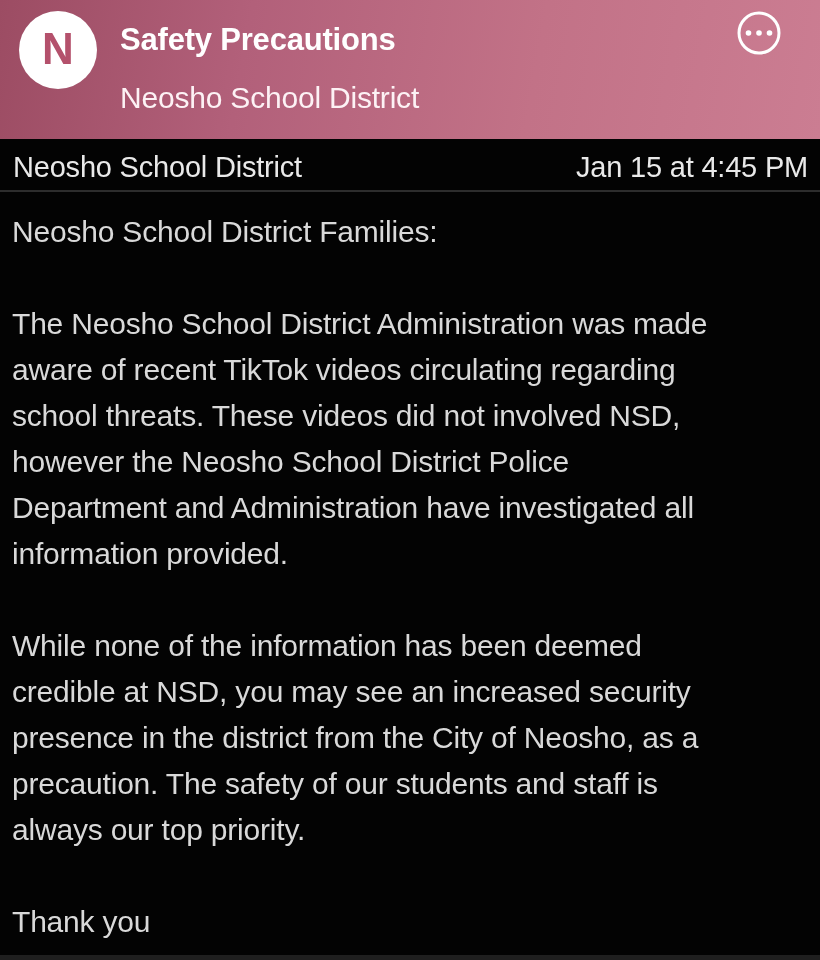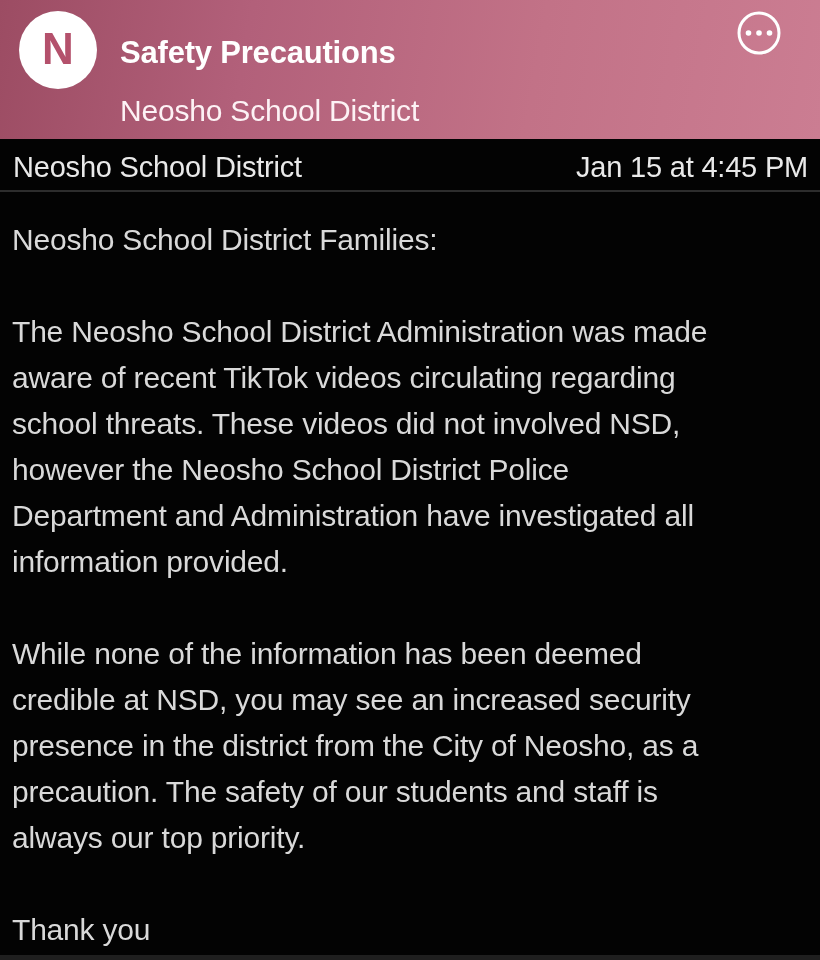--- a/index.html
+++ b/index.html
@@ -25,21 +25,21 @@
     background: #ffffff;
     display: flex; align-items: center; justify-content: center;
   }
   .avatar-letter {
     color: #b4516c;
     font-size: 44px; font-weight: 700;
     line-height: 1;
     transform: translateY(-1px);
   }
   .header-text {
-    position: absolute; left: 120px; top: 36px;
+    position: absolute; left: 120px; top: 23px;
     color: #ffffff;
   }
   .header-title {
     font-size: 31px; font-weight: 700;
     line-height: 34px; letter-spacing: -0.2px;
   }
   .header-subtitle {
     font-size: 30px; font-weight: 400;
     line-height: 34px; margin-top: 24px; letter-spacing: -0.2px;
     color: #fdf2f5;
@@ -58,21 +58,21 @@
     height: 53px;
     display: flex; align-items: center; justify-content: space-between;
     padding: 6px 12px 0 13px;
     border-bottom: 2px solid #2d2d2d;
     color: #e9e9e9;
     font-size: 29px; letter-spacing: -0.2px;
   }
 
   
   .message-body {
-    padding: 25px 14px 0 12px;
+    padding: 17px 14px 0 12px;
     color: #d9d9d9;
     font-size: 30px;
     line-height: 46px;
     letter-spacing: -0.2px;
     white-space: pre-line;
   }
 
   
   .bottom-bar {
     position: absolute; left: 0; bottom: 0;

